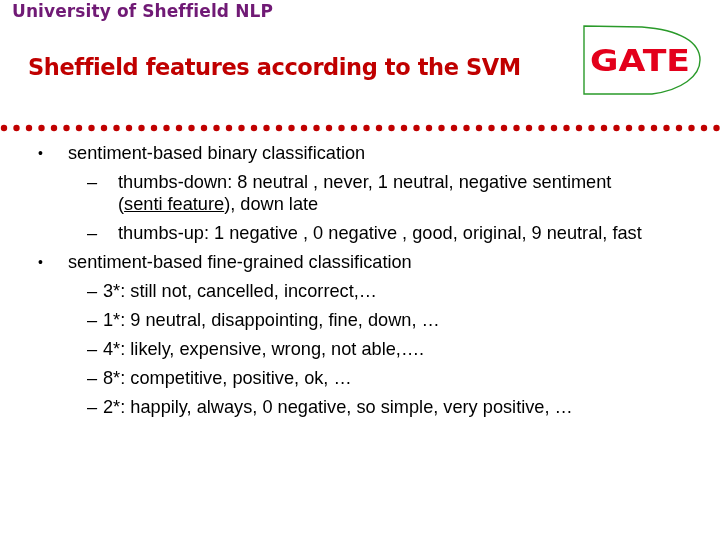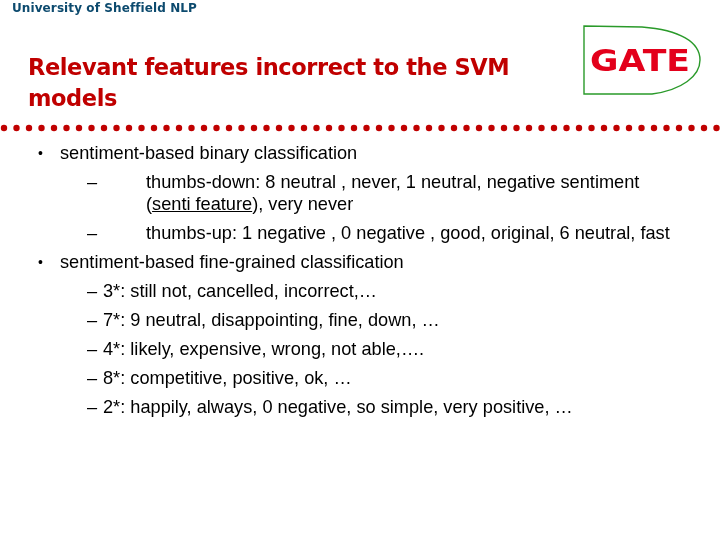--- a/index.html
+++ b/index.html
@@ -1,37 +1,36 @@
 <!DOCTYPE html>
 <html><head>
 <meta charset="utf-8">
 <style>
   html, body { margin:0; padding:0; }
   body { width:720px; height:540px; background:#ffffff; position:relative; overflow:hidden; font-family:"Liberation Sans", sans-serif; }
-  .header { position:absolute; left:12px; top:1px; font-family:"DejaVu Sans", sans-serif; font-weight:bold; font-size:12px; color:#0c4a6e; letter-spacing:0.1px; }
+  .header { position:absolute; left:12px; top:1px; font-family:"DejaVu Sans", sans-serif; font-weight:bold; font-size:17px; color:#701a75; letter-spacing:0.1px; }
   .title { position:absolute; left:28px; top:52px; width:560px; font-family:"DejaVu Sans", sans-serif; font-weight:bold; font-size:22.5px; line-height:31px; color:#c00000; letter-spacing:-0.4px; }
   .logo { position:absolute; left:582px; top:24px; width:120px; height:72px; }
   .dots { position:absolute; left:0; top:124px; width:720px; height:8px; }
   .body-text { position:absolute; left:0; top:143px; width:720px; font-size:18.2px; color:#000; }
   .l1 { position:absolute; left:0; }
   .bullet { position:absolute; left:38px; font-size:14px; }
-  .l1 .txt { position:absolute; left:60px; white-space:nowrap; }
+  .l1 .txt { position:absolute; left:68px; white-space:nowrap; }
   .dash { position:absolute; left:87px; }
-  .l2txt { position:absolute; left:118px; white-space:nowrap;margin-left:28px; }
+  .l2txt { position:absolute; left:118px; white-space:nowrap; }
   .num { position:absolute; left:103px; white-space:nowrap; }
   u { text-decoration:underline; }
 </style>
 </head>
 <body>
 
 <div class="header">University of Sheffield NLP</div>
 
 <div class="title">
-  <div>Relevant features incorrect to the SVM</div>
-  <div>models</div>
+  <div>Sheffield features according to the SVM</div>
 </div>
 
 <div class="logo">
   <svg width="120" height="72" viewBox="0 0 120 72">
     <path d="M2 2 L2 70 L70 70 C100 66 118 52 118 36 C118 18 98 6 60 3 Z" fill="#ffffff" stroke="#2a9a2a" stroke-width="1.4"></path>
     <text x="8" y="47" font-family="DejaVu Sans, sans-serif" font-weight="bold" font-size="30" fill="#e3001b" textLength="100" lengthAdjust="spacingAndGlyphs">GATE</text>
   </svg>
 </div>
 
 <svg class="dots" width="720" height="8">
@@ -101,38 +100,38 @@
 
   <div class="l1" style="top:0px;">
     <span class="bullet" style="top:2px;">•</span>
     <span class="txt">sentiment-based binary classification</span>
   </div>
   <div class="l1" style="top:29px;">
     <span class="dash">–</span>
     <span class="l2txt">thumbs-down: 8 neutral , never, 1 neutral, negative sentiment</span>
   </div>
   <div class="l1" style="top:51px;">
-    <span class="l2txt"><span>(</span><u>senti feature</u><span>), very never</span></span>
+    <span class="l2txt"><span>(</span><u>senti feature</u><span>), down late</span></span>
   </div>
   <div class="l1" style="top:80px;">
     <span class="dash">–</span>
-    <span class="l2txt">thumbs-up: 1 negative , 0 negative , good, original, 6 neutral, fast</span>
+    <span class="l2txt">thumbs-up: 1 negative , 0 negative , good, original, 9 neutral, fast</span>
   </div>
 
   <div class="l1" style="top:109px;">
     <span class="bullet" style="top:2px;">•</span>
     <span class="txt">sentiment-based fine-grained classification</span>
   </div>
   <div class="l1" style="top:138px;">
     <span class="dash">–</span>
     <span class="num">3*: still not, cancelled, incorrect,…</span>
   </div>
   <div class="l1" style="top:167px;">
     <span class="dash">–</span>
-    <span class="num">7*: 9 neutral, disappointing, fine, down, …</span>
+    <span class="num">1*: 9 neutral, disappointing, fine, down, …</span>
   </div>
   <div class="l1" style="top:196px;">
     <span class="dash">–</span>
     <span class="num">4*: likely, expensive, wrong, not able,….</span>
   </div>
   <div class="l1" style="top:225px;">
     <span class="dash">–</span>
     <span class="num">8*: competitive, positive, ok, …</span>
   </div>
   <div class="l1" style="top:254px;">

